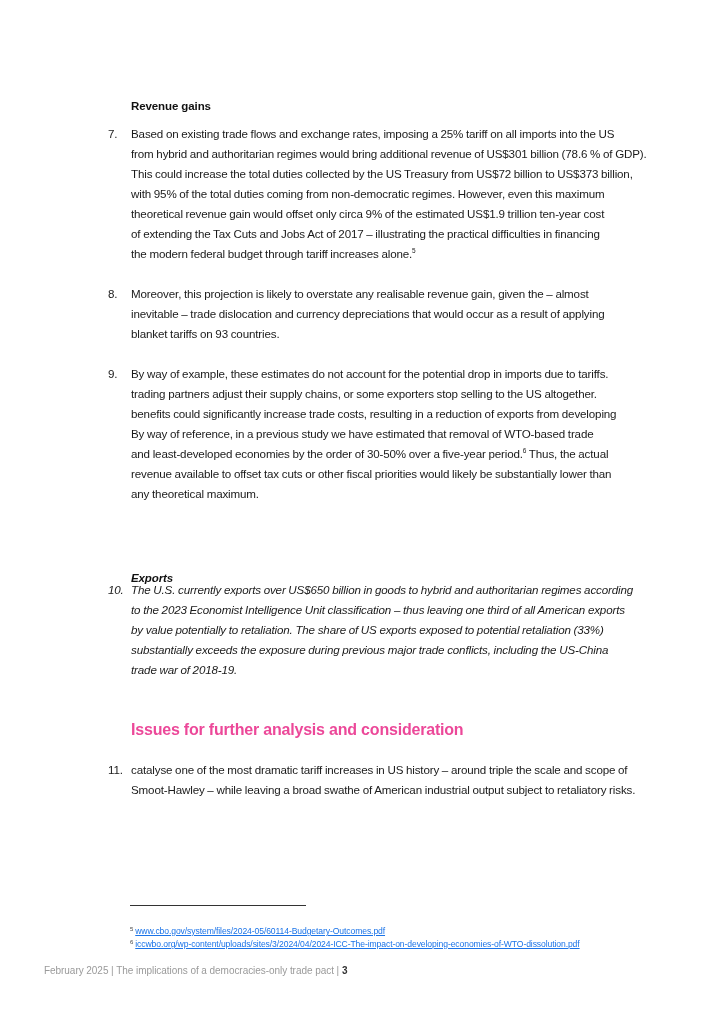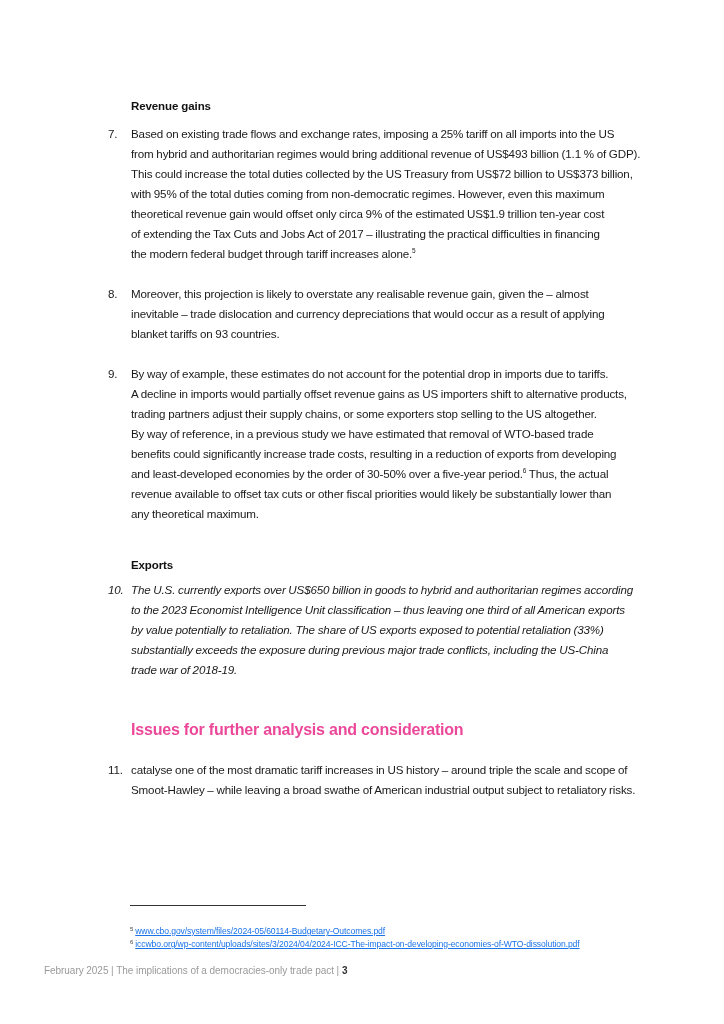--- a/index.html
+++ b/index.html
@@ -110,21 +110,21 @@
 <body>
 
 <div class="page">
 
   <div class="subhead" style="top:100px;">Revenue gains</div>
 
   <div class="para" style="top:124px;">
     <span class="num">7.</span>
     <span class="body">
       <span class="line">Based on existing trade flows and exchange rates, imposing a 25% tariff on all imports into the US</span>
-      <span class="line">from hybrid and authoritarian regimes would bring additional revenue of US$493 billion (1.1 % of GDP).</span>
+      <span class="line">from hybrid and authoritarian regimes would bring additional revenue of US$301 billion (78.6 % of GDP).</span>
       <span class="line">This could increase the total duties collected by the US Treasury from US$72 billion to US$373 billion,</span>
       <span class="line">with 95% of the total duties coming from non-democratic regimes. However, even this maximum</span>
       <span class="line">theoretical revenue gain would offset only circa 9% of the estimated US$1.9 trillion ten-year cost</span>
       <span class="line">of extending the Tax Cuts and Jobs Act of 2017 – illustrating the practical difficulties in financing</span>
       <span class="line"><span>the modern federal budget through tariff increases alone.</span><sup class="fn">5</sup></span>
     </span>
   </div>
 
   <div class="para" style="top:284px;">
     <span class="num">8.</span>
@@ -132,31 +132,30 @@
       <span class="line">Moreover, this projection is likely to overstate any realisable revenue gain, given the – almost</span>
       <span class="line">inevitable – trade dislocation and currency depreciations that would occur as a result of applying</span>
       <span class="line">blanket tariffs on 93 countries.</span>
     </span>
   </div>
 
   <div class="para" style="top:364px;">
     <span class="num">9.</span>
     <span class="body">
       <span class="line">By way of example, these estimates do not account for the potential drop in imports due to tariffs.</span>
-      <span class="line">A decline in imports would partially offset revenue gains as US importers shift to alternative products,</span>
       <span class="line">trading partners adjust their supply chains, or some exporters stop selling to the US altogether.</span>
+      <span class="line">benefits could significantly increase trade costs, resulting in a reduction of exports from developing</span>
       <span class="line">By way of reference, in a previous study we have estimated that removal of WTO-based trade</span>
-      <span class="line">benefits could significantly increase trade costs, resulting in a reduction of exports from developing</span>
       <span class="line"><span>and least-developed economies by the order of 30-50% over a five-year period.</span><sup class="fn">6</sup><span> Thus, the actual</span></span>
       <span class="line">revenue available to offset tax cuts or other fiscal priorities would likely be substantially lower than</span>
       <span class="line">any theoretical maximum.</span>
     </span>
   </div>
 
-  <div class="subhead" style="top:559px;">Exports</div>
+  <div class="subhead" style="top:572px;font-style:italic;">Exports</div>
 
   <div class="para" style="top:580px;font-style:italic;">
     <span class="num">10.</span>
     <span class="body">
       <span class="line">The U.S. currently exports over US$650 billion in goods to hybrid and authoritarian regimes according</span>
       <span class="line">to the 2023 Economist Intelligence Unit classification – thus leaving one third of all American exports</span>
       <span class="line">by value potentially to retaliation. The share of US exports exposed to potential retaliation (33%)</span>
       <span class="line">substantially exceeds the exposure during previous major trade conflicts, including the US-China</span>
       <span class="line">trade war of 2018-19.</span>
     </span>

